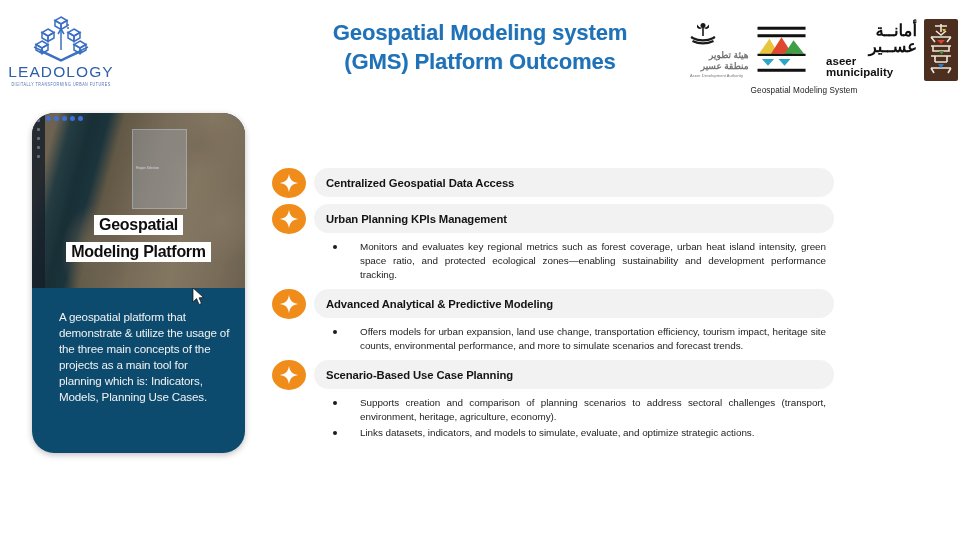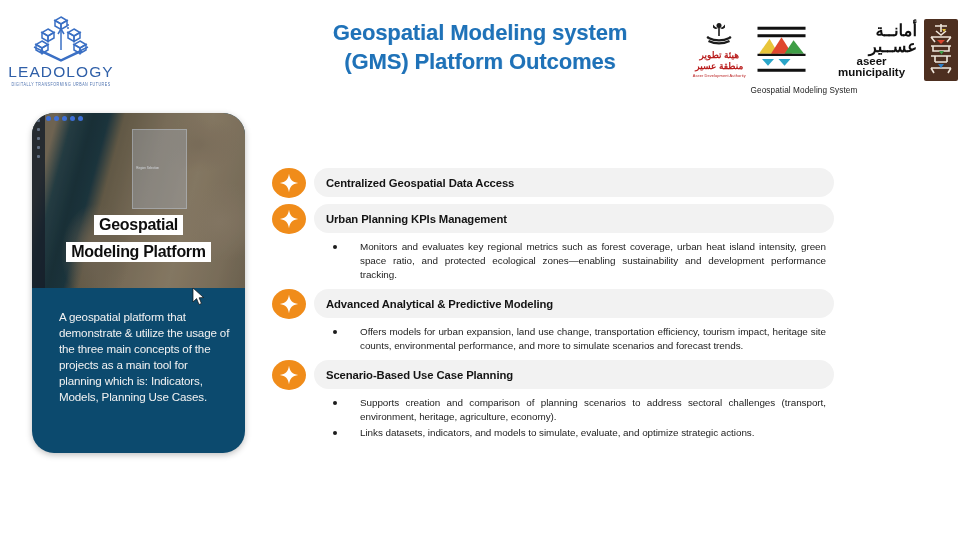--- a/index.html
+++ b/index.html
@@ -21,27 +21,27 @@
     position: absolute; left: 270px; top: 18px; width: 420px;
     text-align: center; color: #1f72b8; font-weight: bold;
     font-size: 22px; line-height: 1.33; letter-spacing: -0.1px;
     text-shadow: 0.4px 0.4px 0 rgba(31,114,184,0.35);
   }
 
   .partner-logos { position: absolute; right: 2px; top: 16px; width: 268px; }
   .partner-row { display: flex; align-items: center; justify-content: flex-end; gap: 7px; height: 68px; }
   .partner-caption { text-align: center; font-size: 8.2px; color: #222; margin-top: 2px; padding-right: 40px; letter-spacing: 0.1px; }
 
-  .ada-logo { width: 64px; text-align: center; color: #b91c1c; }
+  .ada-logo { width: 64px; color: #737373; }
   .ada-ar { font-size: 9px; line-height: 1.18; font-weight: bold; direction: rtl; }
   .ada-en { font-size: 3.9px; letter-spacing: 0.1px; margin-top: 1.5px; }
 
   .mun-logo { display: flex; align-items: center; gap: 18px; }
   .mun-ar { font-size: 16.5px; font-weight: bold; color: #111; direction: rtl; line-height: 1; }
-  .mun-en { font-size: 11.5px; font-weight: bold; color: #111; line-height: 1; margin-top: 1px; text-align: center; }
+  .mun-en { font-size: 11.5px; font-weight: bold; color: #111; line-height: 1; margin-top: 1px; }
 
   .qatt-logo { width: 34px; height: 62px; background: #4d2f20; border-radius: 2px; padding: 3px; }
 
   
   .side-card {
     position: absolute; left: 32px; top: 113px;
     width: 213px; height: 340px;
     background: #0c4a6e; border-radius: 22px; overflow: hidden;
     box-shadow: 0 2px 6px rgba(0,0,0,0.25);
   }

